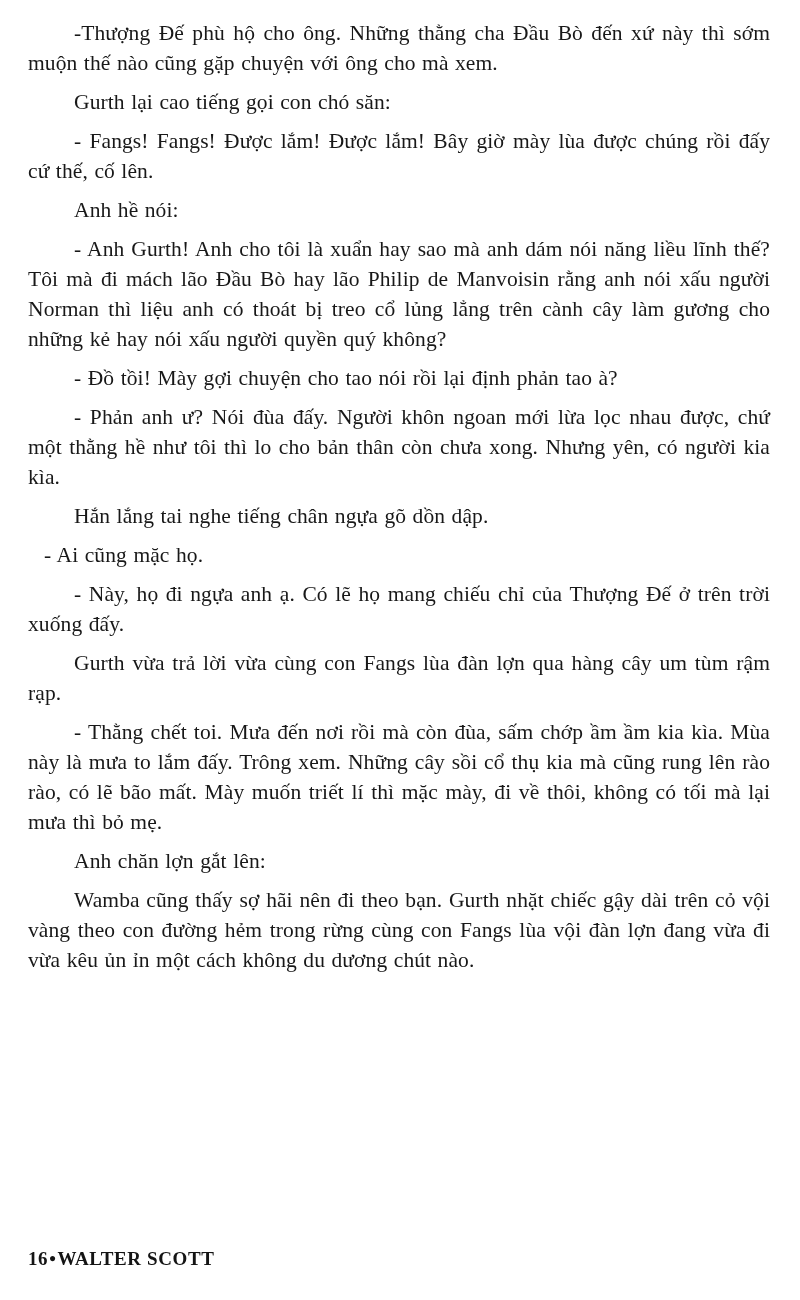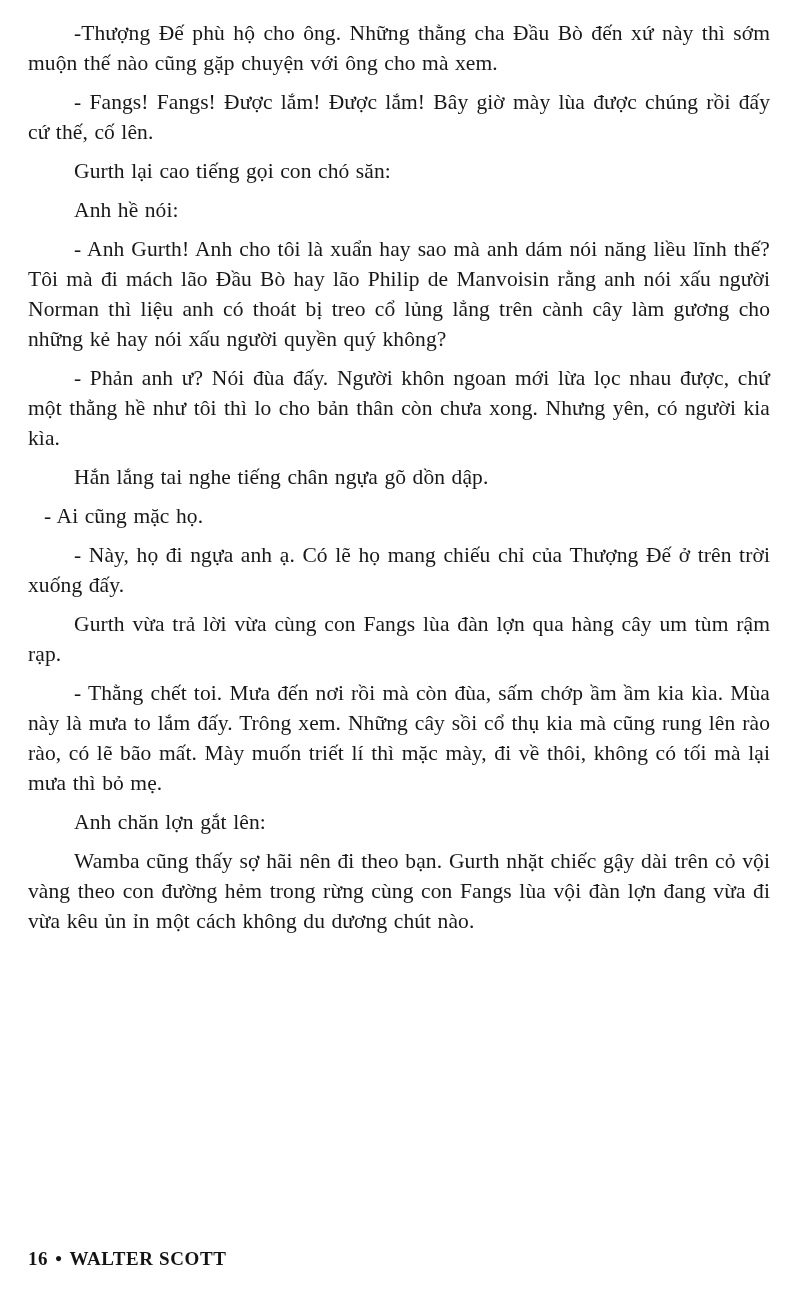--- a/index.html
+++ b/index.html
@@ -36,33 +36,34 @@
   .footer {
     position: absolute;
     left: 28px;
     bottom: 30px;
     font-size: 19px;
     font-weight: 600;
     letter-spacing: 0.6px;
     color: #141414;
     display: flex;
     align-items: baseline;
-    gap: 7px;
+    gap: 1px;
     text-align: center;
   }
 </style>
 </head>
 <body>
 
 <div class="page">
   <p>-Thượng Đế phù hộ cho ông. Những thằng cha Đầu Bò đến xứ này thì sớm muộn thế nào cũng gặp chuyện với ông cho mà xem.</p>
+  <p>Gurth lại cao tiếng gọi con chó săn:</p>
   <p>- Fangs! Fangs! Được lắm! Được lắm! Bây giờ mày lùa được chúng rồi đấy cứ thế, cố lên.</p>
-  <p>Gurth lại cao tiếng gọi con chó săn:</p>
   <p>Anh hề nói:</p>
   <p>- Anh Gurth! Anh cho tôi là xuẩn hay sao mà anh dám nói năng liều lĩnh thế? Tôi mà đi mách lão Đầu Bò hay lão Philip de Manvoisin rằng anh nói xấu người Norman thì liệu anh có thoát bị treo cổ lủng lẳng trên cành cây làm gương cho những kẻ hay nói xấu người quyền quý không?</p>
+  <p>- Đồ tồi! Mày gợi chuyện cho tao nói rồi lại định phản tao à?</p>
   <p>- Phản anh ư? Nói đùa đấy. Người khôn ngoan mới lừa lọc nhau được, chứ một thằng hề như tôi thì lo cho bản thân còn chưa xong. Nhưng yên, có người kia kìa.</p>
   <p>Hắn lắng tai nghe tiếng chân ngựa gõ dồn dập.</p>
   <p class="outdent">- Ai cũng mặc họ.</p>
   <p>- Này, họ đi ngựa anh ạ. Có lẽ họ mang chiếu chỉ của Thượng Đế ở trên trời xuống đấy.</p>
   <p>Gurth vừa trả lời vừa cùng con Fangs lùa đàn lợn qua hàng cây um tùm rậm rạp.</p>
   <p>- Thằng chết toi. Mưa đến nơi rồi mà còn đùa, sấm chớp ầm ầm kia kìa. Mùa này là mưa to lắm đấy. Trông xem. Những cây sồi cổ thụ kia mà cũng rung lên rào rào, có lẽ bão mất. Mày muốn triết lí thì mặc mày, đi về thôi, không có tối mà lại mưa thì bỏ mẹ.</p>
   <p>Anh chăn lợn gắt lên:</p>
   <p>Wamba cũng thấy sợ hãi nên đi theo bạn. Gurth nhặt chiếc gậy dài trên cỏ vội vàng theo con đường hẻm trong rừng cùng con Fangs lùa vội đàn lợn đang vừa đi vừa kêu ủn ỉn một cách không du dương chút nào.</p>
 </div>
 

